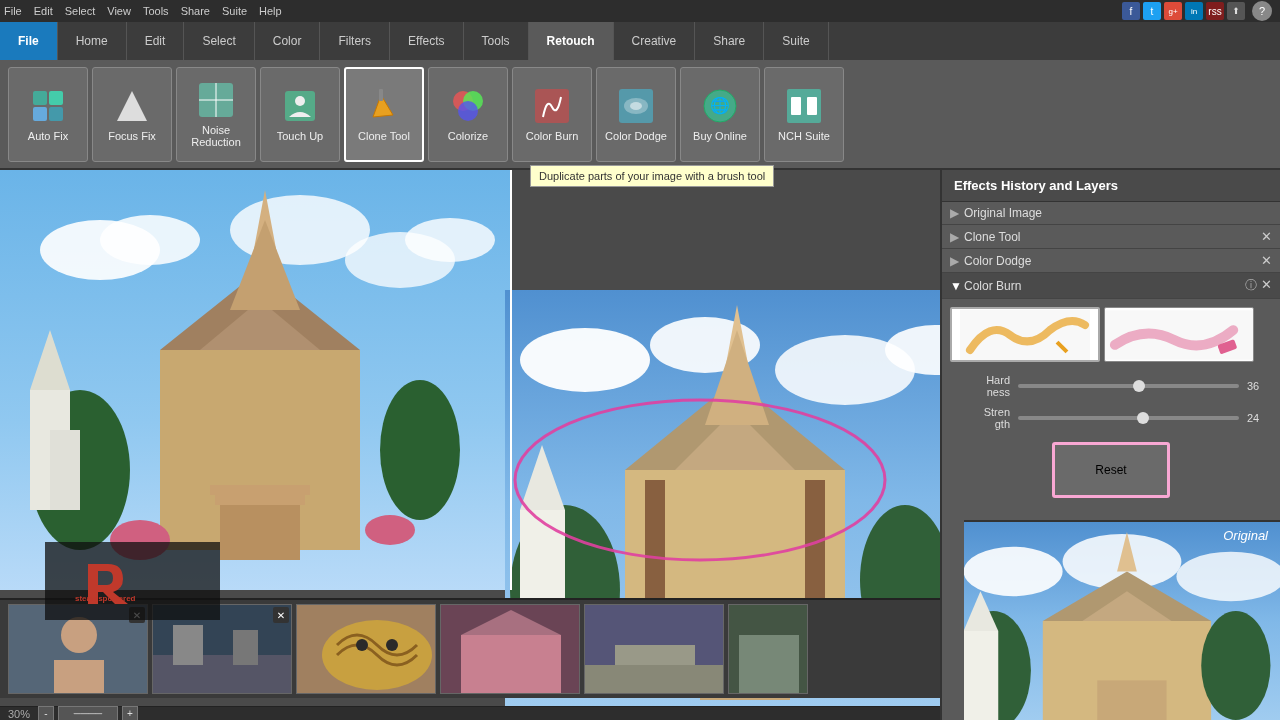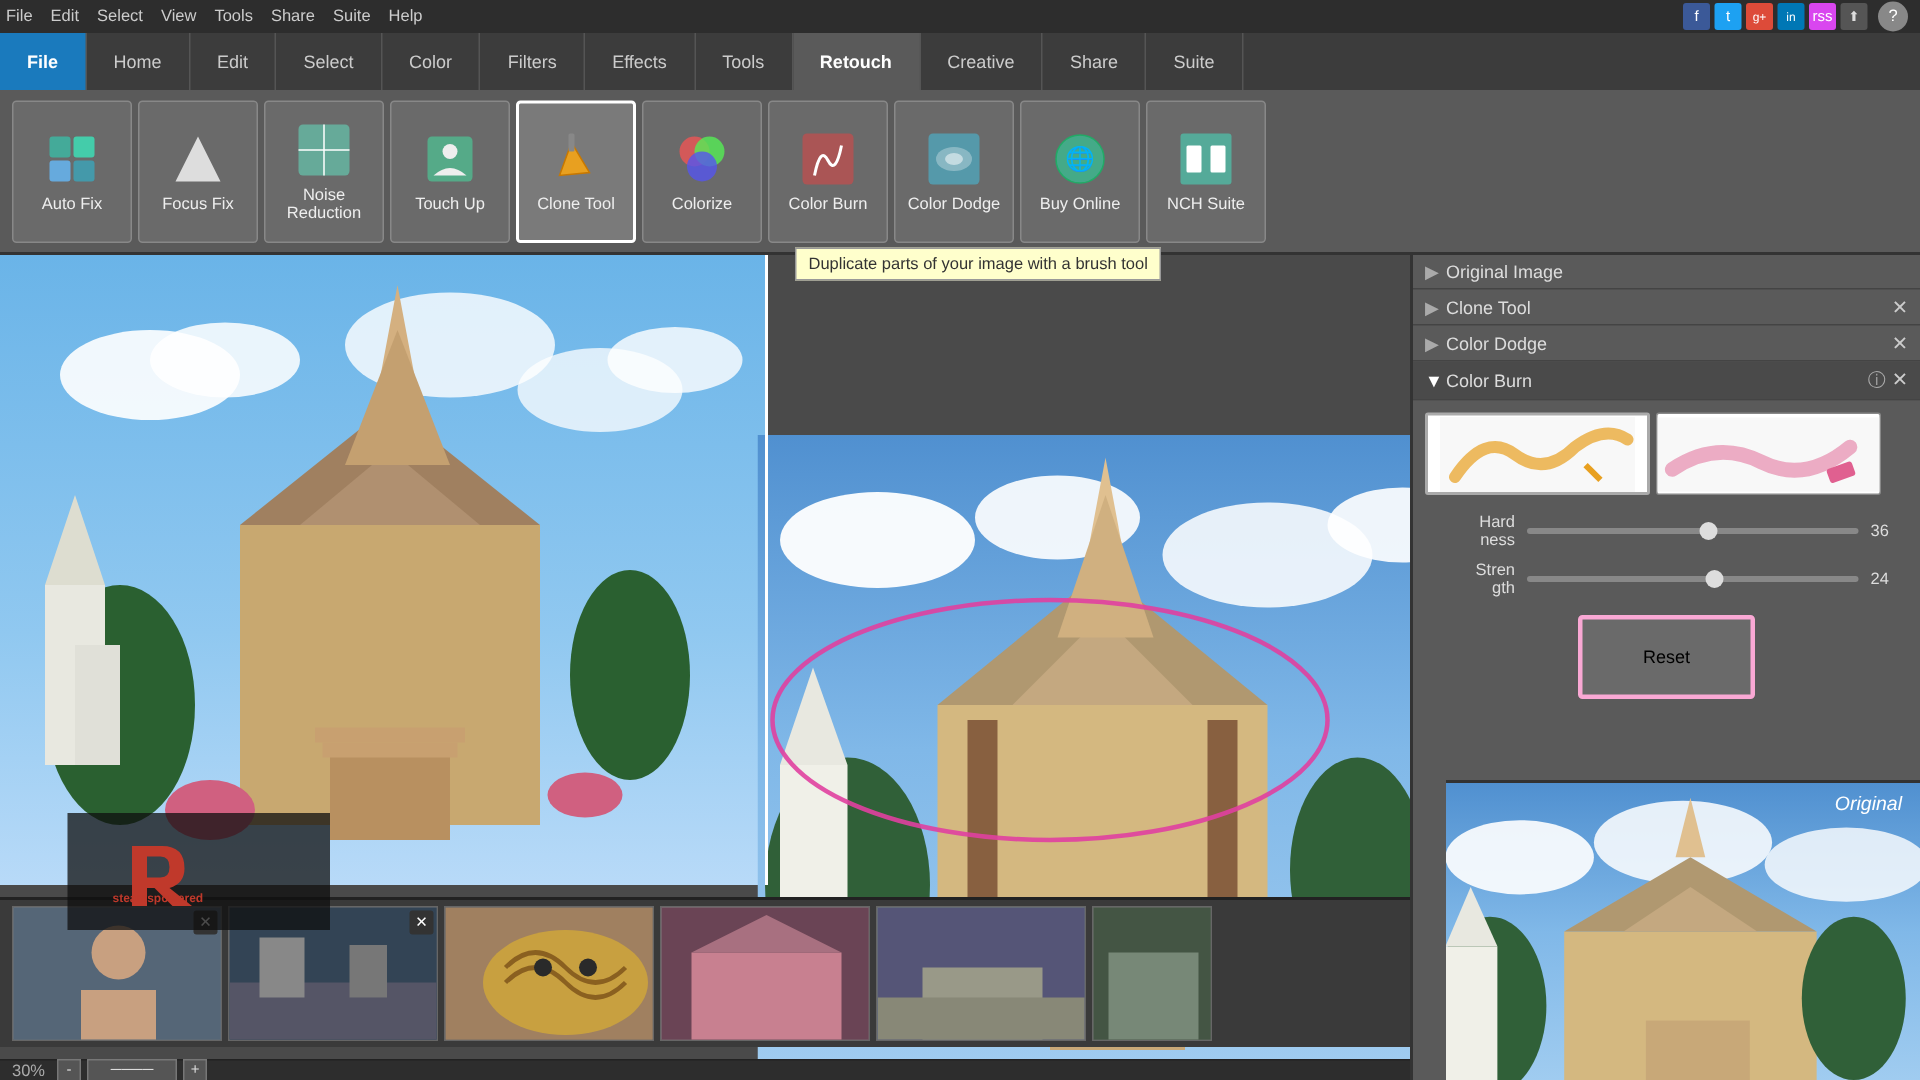--- a/index.html
+++ b/index.html
@@ -102,21 +102,21 @@
   <span>View</span>
   <span>Tools</span>
   <span>Share</span>
   <span>Suite</span>
   <span>Help</span>
   <div style="position:absolute; right:0; top:0; height:22px; display:flex; align-items:center; gap:3px; padding-right:8px;">
     <div class="social-icon si-fb">f</div>
     <div class="social-icon si-tw">t</div>
     <div class="social-icon si-gp" style="font-size:8px;">g+</div>
     <div class="social-icon si-li" style="font-size:8px;">in</div>
-    <div class="social-icon" style="background:#d946ef;">rss</div>
+    <div class="social-icon" style="background:#7f1d1d;">rss</div>
     <div style="width:18px;height:18px;background:#555;border-radius:2px;display:flex;align-items:center;justify-content:center;color:#ddd;font-size:9px;">⬆</div>
     <button class="help-btn">?</button>
   </div>
 </div>
 
 <div id="tabbar">
   <div class="tab tab-file">File</div>
   <div class="tab">Home</div>
   <div class="tab">Edit</div>
   <div class="tab">Select</div>
@@ -399,20 +399,23 @@
             <rect width="80" height="90" fill="#445544"></rect>
             <rect x="10" y="30" width="60" height="60" fill="#778877"></rect>
           </svg>
       </div>
     </div>
   </div>
 
   <div id="right-panel">
 
     <div id="effects-panel">
+      <div id="effects-title">
+        <span>Effects History and Layers</span>
+      </div>
 
       <div class="effect-row">
         <span class="arrow">▶</span>
         <span class="label">Original Image</span>
       </div>
 
       <div class="effect-row">
         <span class="arrow">▶</span>
         <span class="label">Clone Tool</span>
         <div class="icons">

